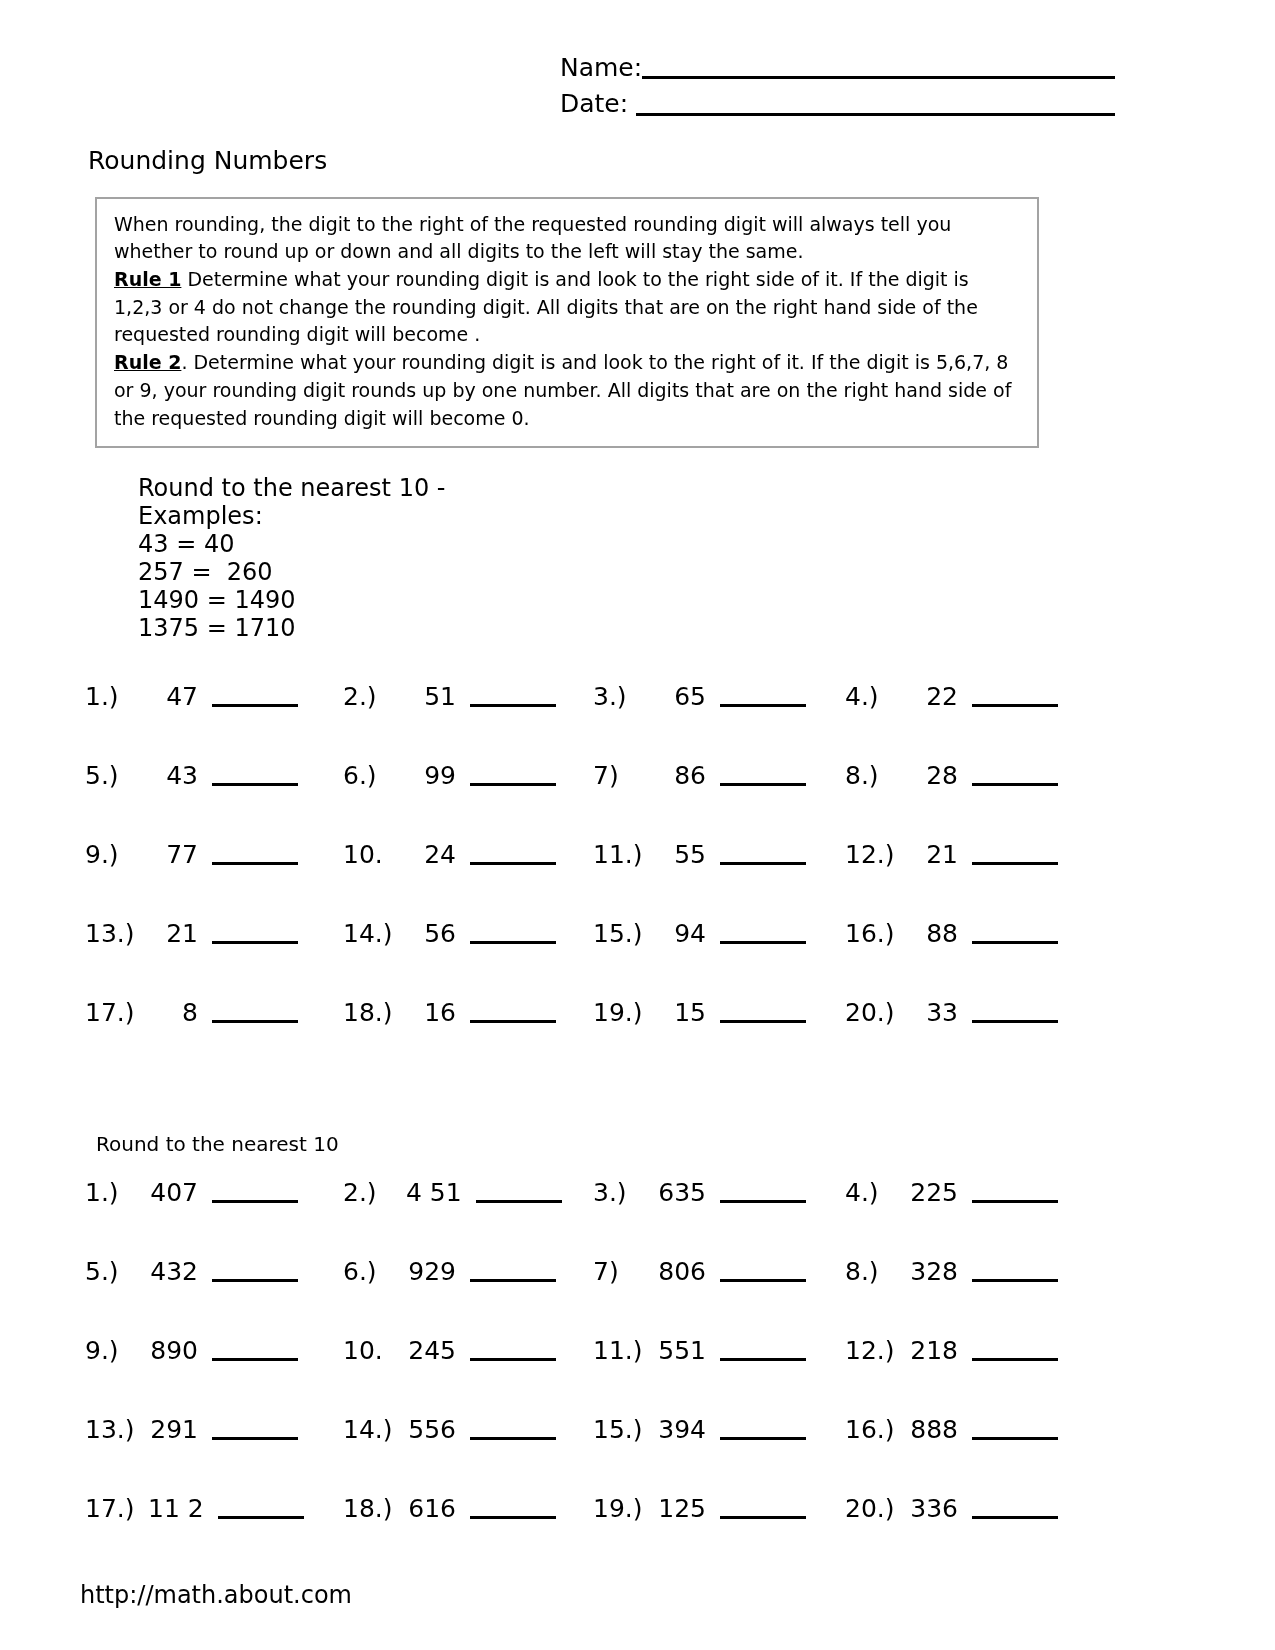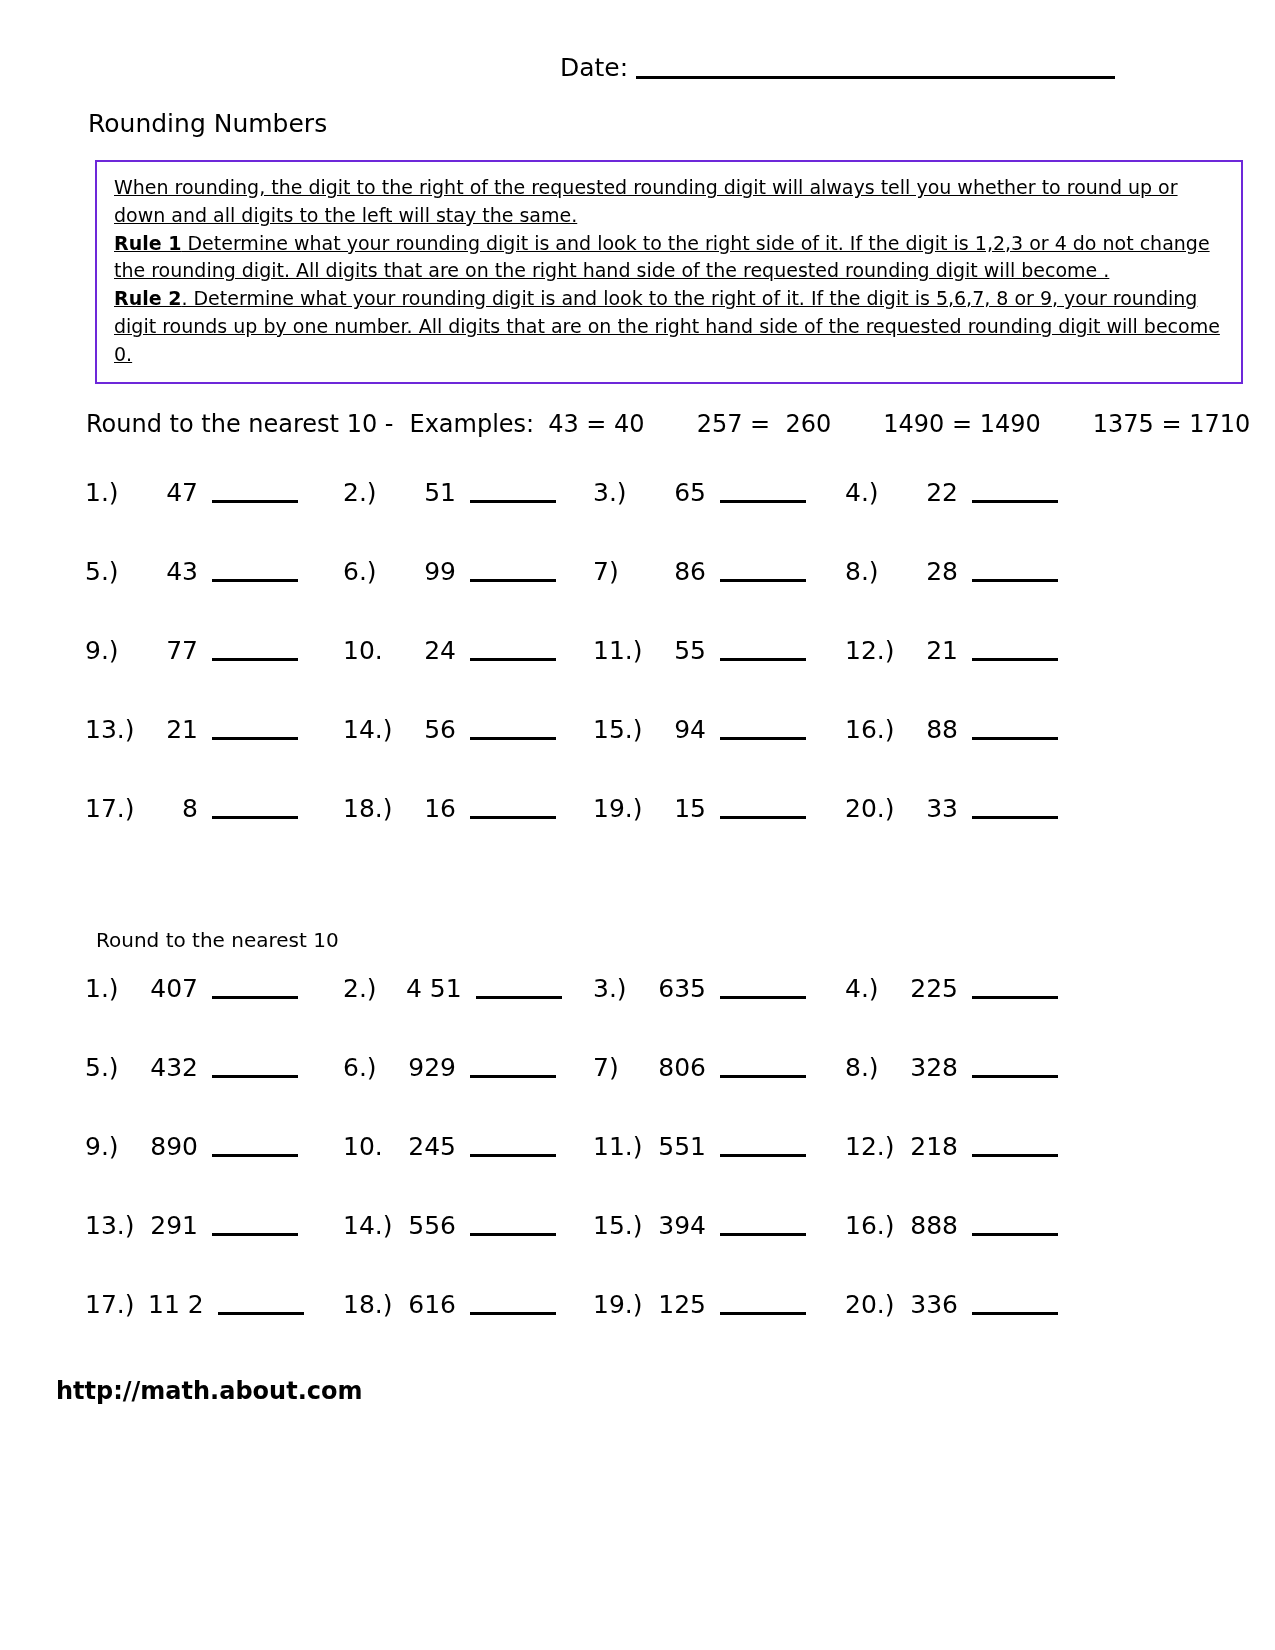--- a/index.html
+++ b/index.html
@@ -16,54 +16,58 @@
   .header-block { padding-top:52px; margin-left:560px; margin-right:160px; }
   .field-row { display:flex; align-items:flex-end; font-size:25px; line-height:1.25; margin-bottom:5px; }
   .field-label { white-space:pre; }
   .field-line { flex:1; border-bottom:3px solid #000; height:0; margin-bottom:4px; }
   .field-line.date { margin-left:8px; }
 
   .title { font-size:25px; margin:26px 0 0 88px; font-weight:500; }
 
   
   .rules {
-    margin:22px 0 0 95px; width:1148px; box-sizing:border-box;
-    border:2px solid #6d28d9;
+    margin:22px 0 0 95px; width:944px; box-sizing:border-box;
+    border:2px solid #a3a3a3;
     padding:12px 17px 14px 17px;
-    font-size:19px; line-height:1.46;text-decoration:underline;
+    font-size:19px; line-height:1.46;
   }
   .rules p { margin:0; }
   .rule-label { font-weight:bold; text-decoration:underline; }
 
   
-  .s1-head { margin:26px 0 0 86px; font-size:24px; display:flex; align-items:baseline; flex-wrap:nowrap; }
+  .s1-head { margin:26px 0 0 86px; font-size:24px; display:flex; align-items:baseline; flex-wrap:nowrap;flex-direction:column; }
   .ex-label { margin-left:16px; }
   .ex-item { white-space:pre; margin-left:52px; }
   .ex-item.first { margin-left:14px; }
   .s1-sub { margin:3px 0 0 86px; font-size:21px; font-style:italic; }
   .s2-head { margin:105px 0 0 96px; font-size:20px; }
 
   
   .rows { margin:40px 55px 0 85px; font-size:25px; }
   .rows.second { margin-top:22px; }
   .row { display:grid; grid-template-columns:258px 250px 252px 1fr; margin-bottom:50px; }
   .row:last-child { margin-bottom:0; }
   .prob { display:flex; align-items:flex-end; }
   .plabel { min-width:63px; white-space:pre; }
   .pval { min-width:50px; white-space:pre;text-align:right; }
   .blank { width:86px; border-bottom:3px solid #000; height:0; margin-left:14px; margin-bottom:4px; }
 
-  .footer { margin:58px 0 0 56px; font-size:24px;font-weight:bold; }
+  .footer { margin:58px 0 0 80px; font-size:24px; }
 </style>
 </head>
 <body>
 
 <div class="page">
 
   <div class="header-block">
+    <div class="field-row">
+      <span class="field-label">Name:</span>
+      <span class="field-line"></span>
+    </div>
     <div class="field-row">
       <span class="field-label">Date:</span>
       <span class="field-line date"></span>
     </div>
   </div>
 
   <div class="title">Rounding Numbers</div>
 
   <div class="rules">
     <p>When rounding, the digit to the right of the requested rounding digit will always tell you whether to round up or down and all digits to the left will stay the same.</p>

